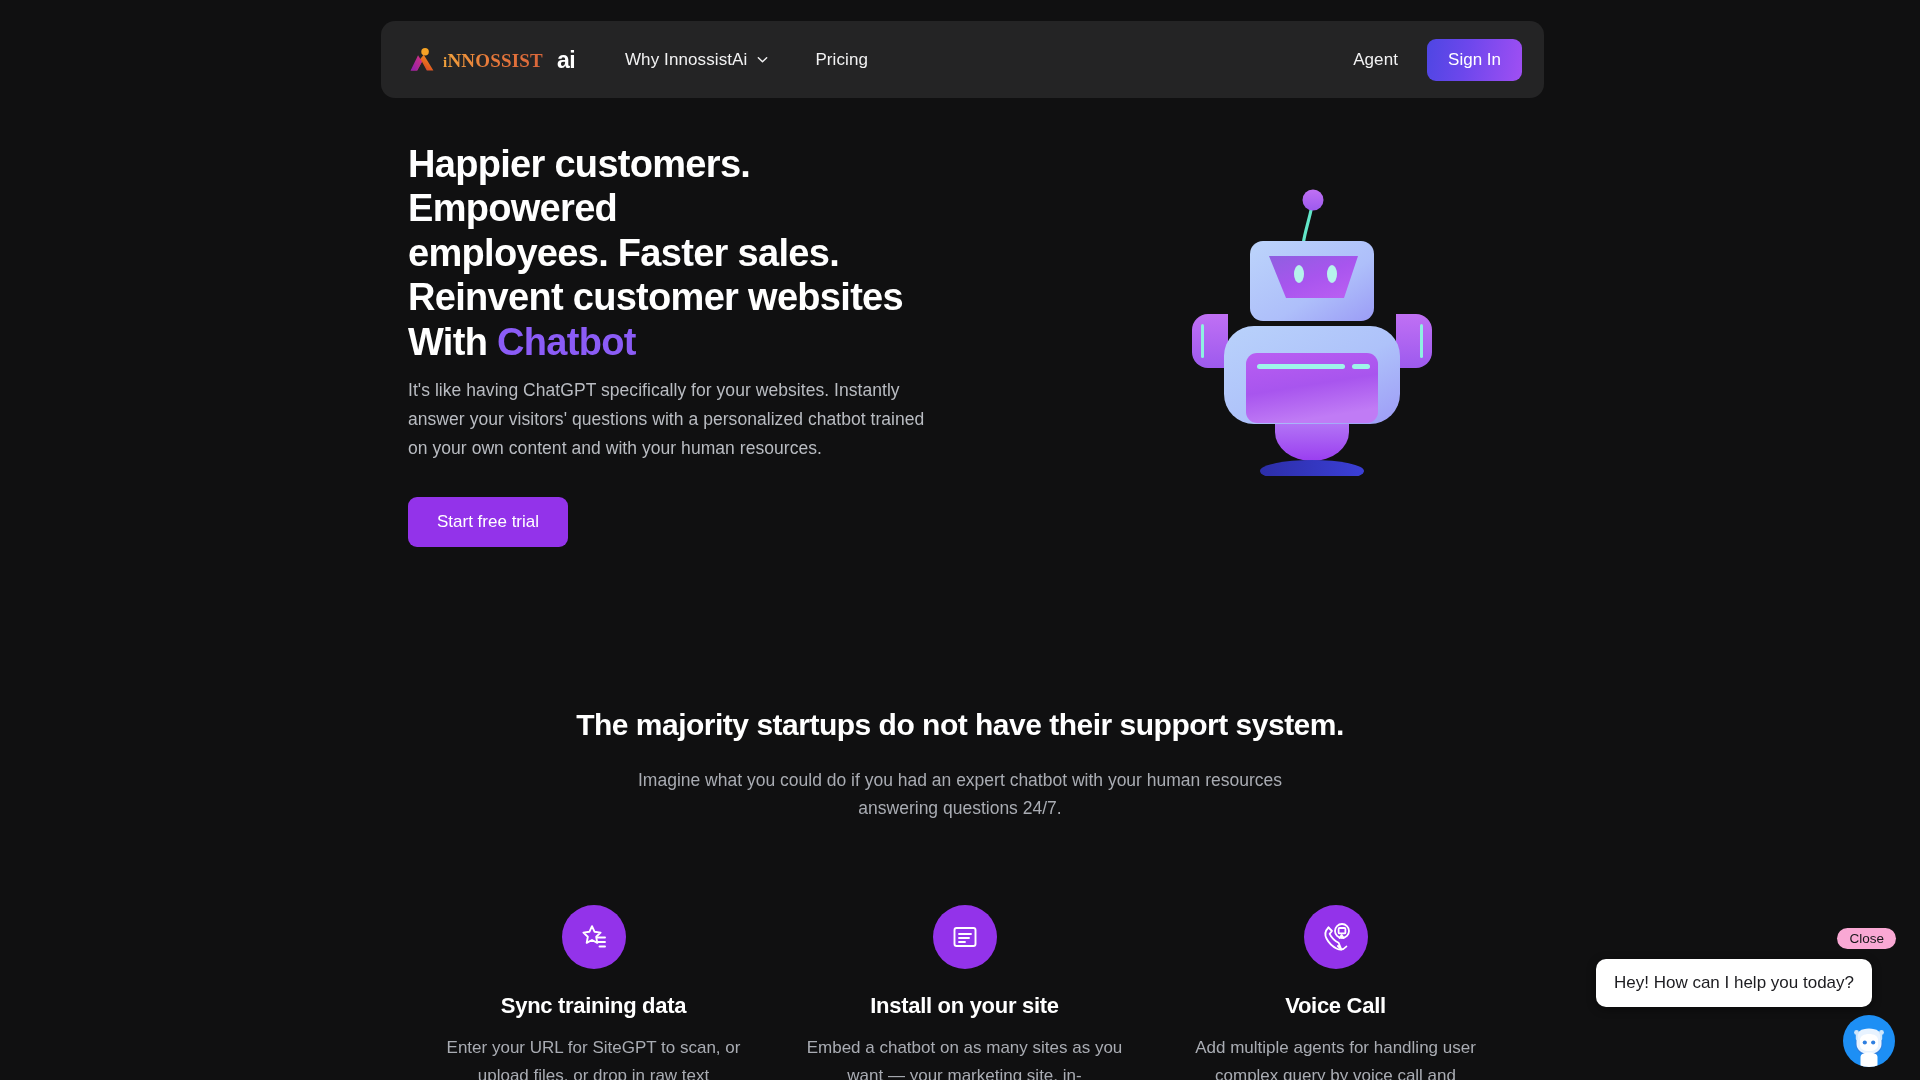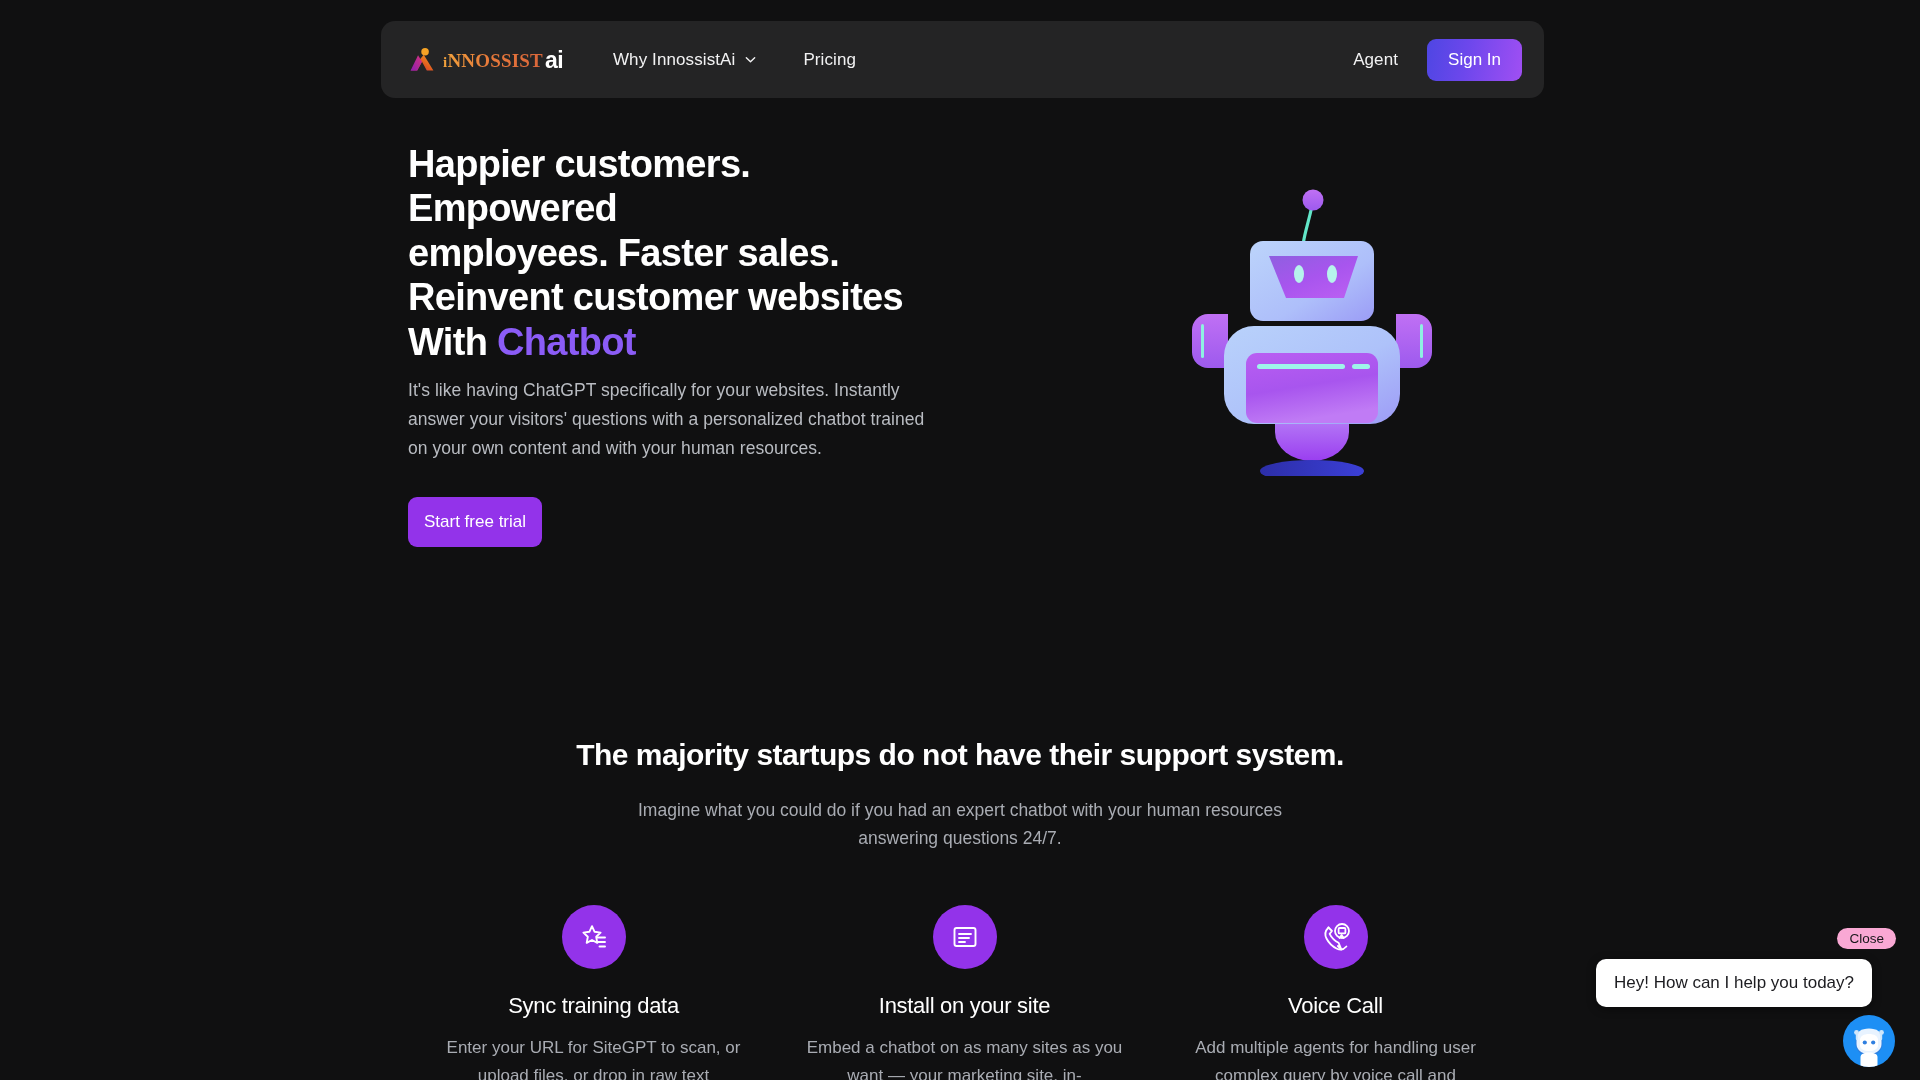--- a/index.html
+++ b/index.html
@@ -33,21 +33,21 @@
     padding: 0 22px 0 27px;
   }
   .brand {
     display: flex;
     align-items: center;
     gap: 7px;
     height: 34px;
     margin-right: 50px;
   }
   .brand-mark { width: 28px; height: 28px; display: block; }
-  .brand-word { display: flex; align-items: baseline; gap: 2px; }
+  .brand-word { display: flex; align-items: baseline; gap: 14px; }
   .brand-name {
     font-family: "Liberation Serif", serif;
     font-size: 19px;
     letter-spacing: .2px;
     font-weight: 700;
     background: linear-gradient(92deg, #f2a33c 0%, #e87a3a 45%, #d8653a 100%);
     -webkit-background-clip: text;
     background-clip: text;
     color: transparent;
   }
@@ -119,39 +119,39 @@
     letter-spacing: .05px;
   }
   .cta {
     margin-top: 34px;
     display: inline-block;
     border: none;
     background: #9333ea;
     color: #ffffff;
     font-size: 17px;
     font-family: "Liberation Sans", sans-serif;
-    padding: 15px 16px;
+    padding: 15px 29px;
     border-radius: 9px;
     cursor: pointer;
   }
   .hero-art {
     margin-left: auto;
     width: 300px;
     height: 330px;
     position: relative;
     top: 8px;
     right: 56px;
   }
   .hero-art svg { display: block; width: 100%; height: 100%; }
 
   
   .mid {
     position: absolute;
     left: 0;
-    top: 738px;
+    top: 708px;
     width: 1920px;
     text-align: center;
   }
   .mid-title {
     font-size: 30px;
     font-weight: 700;
     color: #ffffff;
     letter-spacing: -.5px;
   }
   .mid-sub {
@@ -178,21 +178,21 @@
     border-radius: 50%;
     background: #9333ea;
     display: flex;
     align-items: center;
     justify-content: center;
   }
   .card-ico svg { display: block; }
   .card-title {
     margin-top: 24px;
     font-size: 22px;
-    font-weight: 400;
+    font-weight: 700;
     color: #ffffff;
     letter-spacing: -.3px;
   }
   .card-desc {
     margin-top: 15px;
     font-size: 17px;
     line-height: 1.62;
     color: #a9acb3;
   }
 

